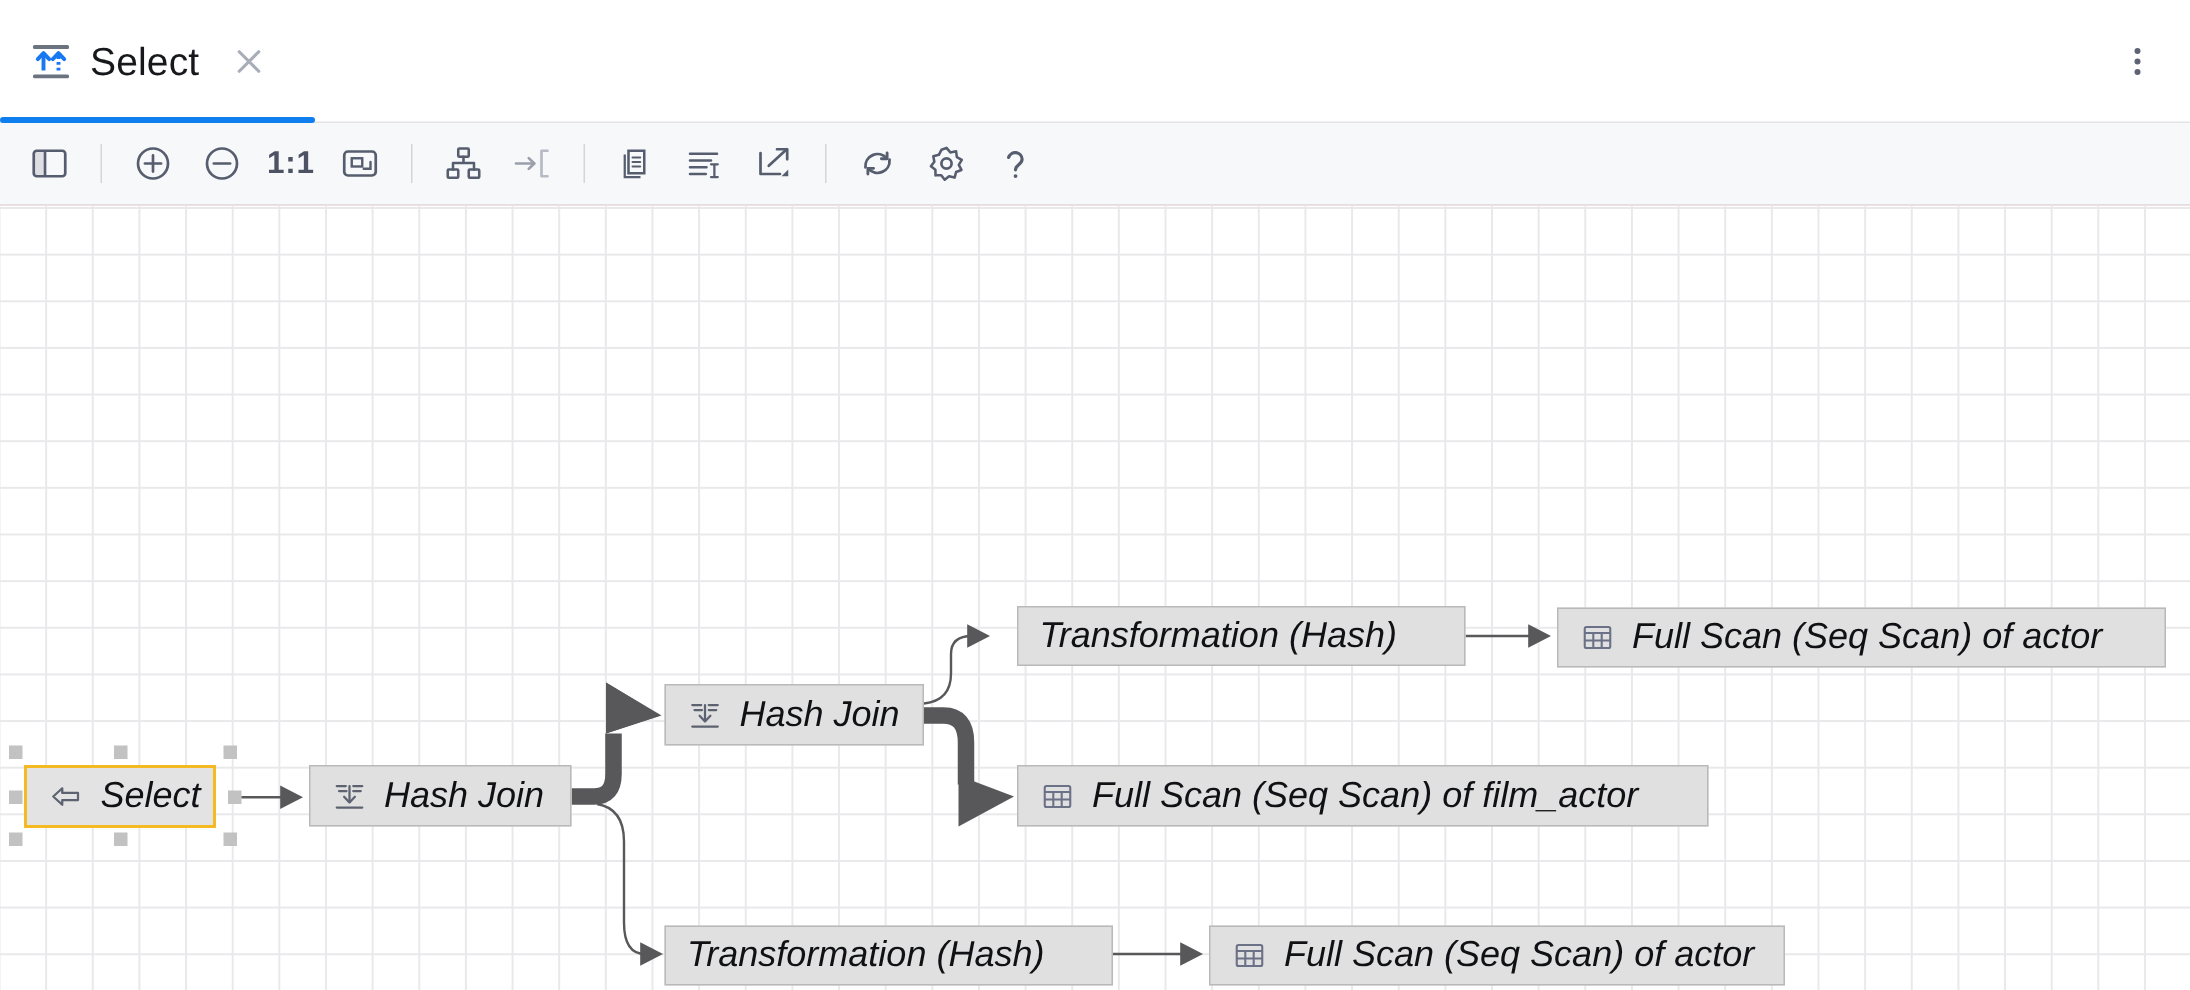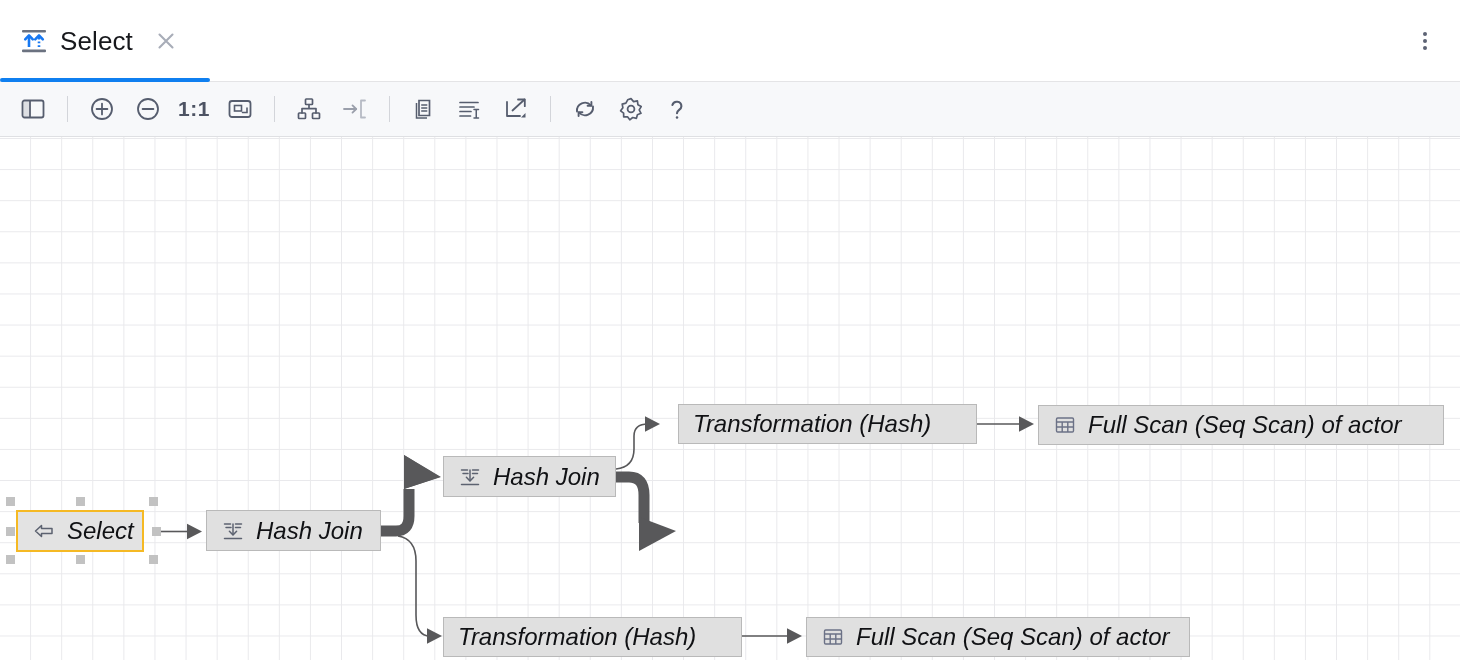--- a/index.html
+++ b/index.html
@@ -404,29 +404,38 @@
     <div class="node" style="left:1038px; top:268px; width:406px; height:40px;">
       <span class="node-icon">
         <svg viewBox="0 0 24 24" width="24" height="24" fill="none" stroke="#6b7186" stroke-width="1.4">
           <rect x="3.5" y="5" width="17" height="14" rx="1.2"></rect>
           <path d="M3.5 9 L20.5 9 M3.5 14 L20.5 14 M9.2 9 L9.2 19 M14.8 9 L14.8 19"></path>
         </svg>
       </span>
       <span class="node-label">Full Scan (Seq Scan) of actor</span>
     </div>
 
-
-    <div class="node" style="left:443px; top:480px; width:299px; height:40px;">
-      <span class="node-label">Transformation (Hash)</span>
-    </div>
-
-    <div class="node" style="left:806px; top:480px; width:384px; height:40px;">
+    <div class="node" style="left:678px; top:373px; width:461px; height:41px;">
       <span class="node-icon">
         <svg viewBox="0 0 24 24" width="24" height="24" fill="none" stroke="#6b7186" stroke-width="1.4">
           <rect x="3.5" y="5" width="17" height="14" rx="1.2"></rect>
           <path d="M3.5 9 L20.5 9 M3.5 14 L20.5 14 M9.2 9 L9.2 19 M14.8 9 L14.8 19"></path>
         </svg>
       </span>
+      <span class="node-label">Full Scan (Seq Scan) of film_actor</span>
+    </div>
+
+    <div class="node" style="left:443px; top:480px; width:299px; height:40px;">
+      <span class="node-label">Transformation (Hash)</span>
+    </div>
+
+    <div class="node" style="left:806px; top:480px; width:384px; height:40px;">
+      <span class="node-icon">
+        <svg viewBox="0 0 24 24" width="24" height="24" fill="none" stroke="#6b7186" stroke-width="1.4">
+          <rect x="3.5" y="5" width="17" height="14" rx="1.2"></rect>
+          <path d="M3.5 9 L20.5 9 M3.5 14 L20.5 14 M9.2 9 L9.2 19 M14.8 9 L14.8 19"></path>
+        </svg>
+      </span>
       <span class="node-label">Full Scan (Seq Scan) of actor</span>
     </div>
 
   </div>
 </div>
 
 </body></html>

